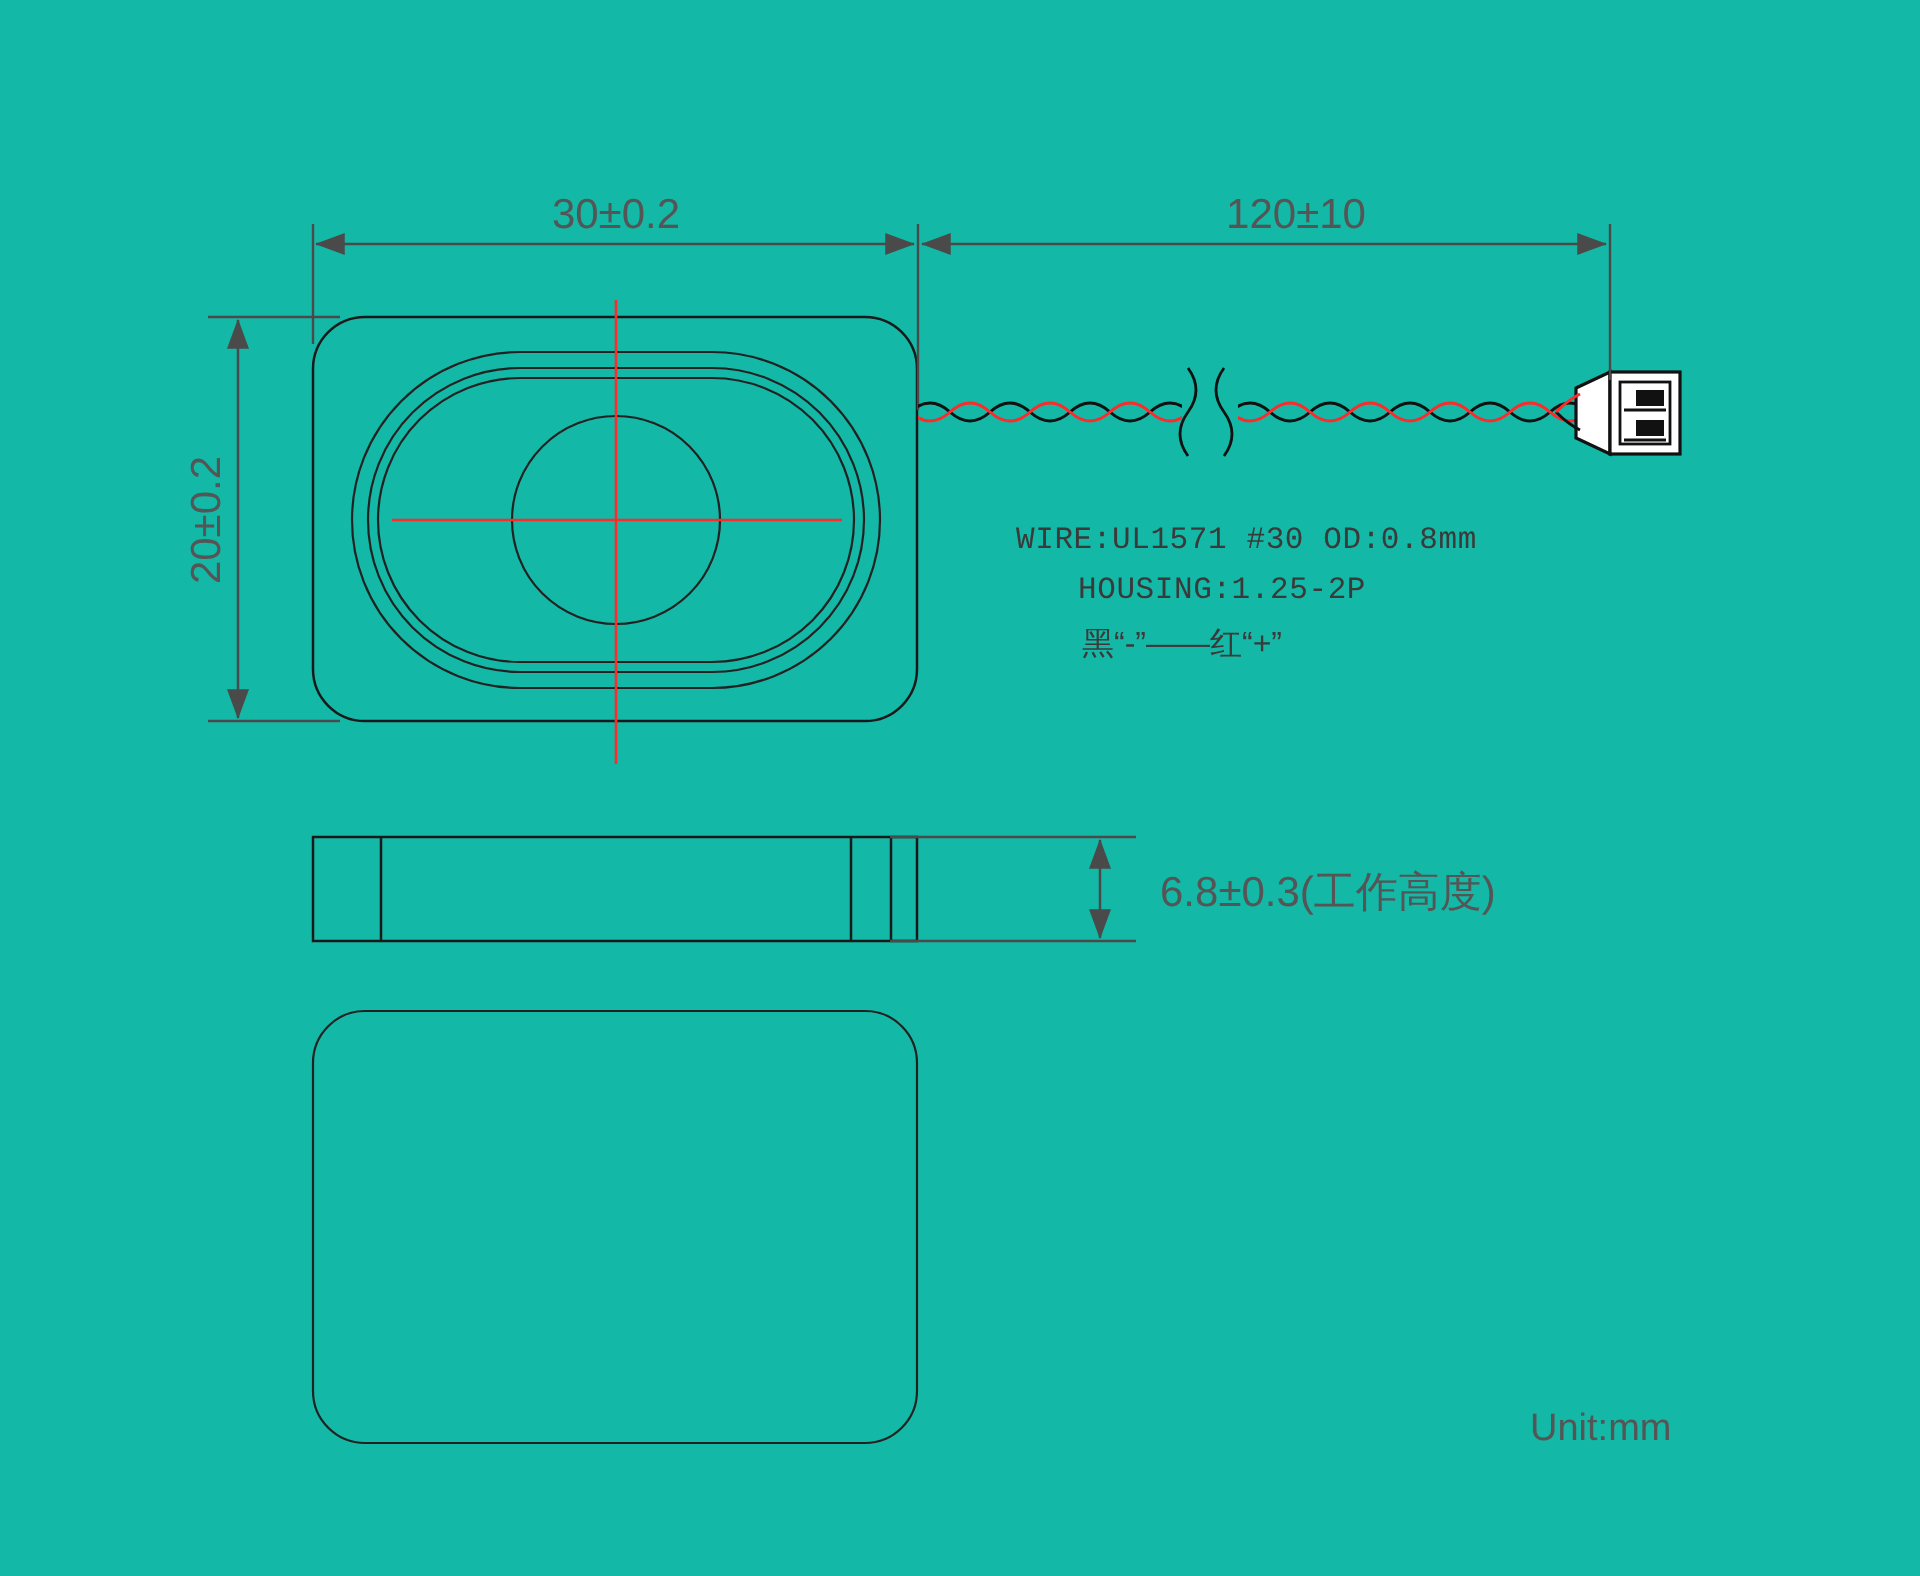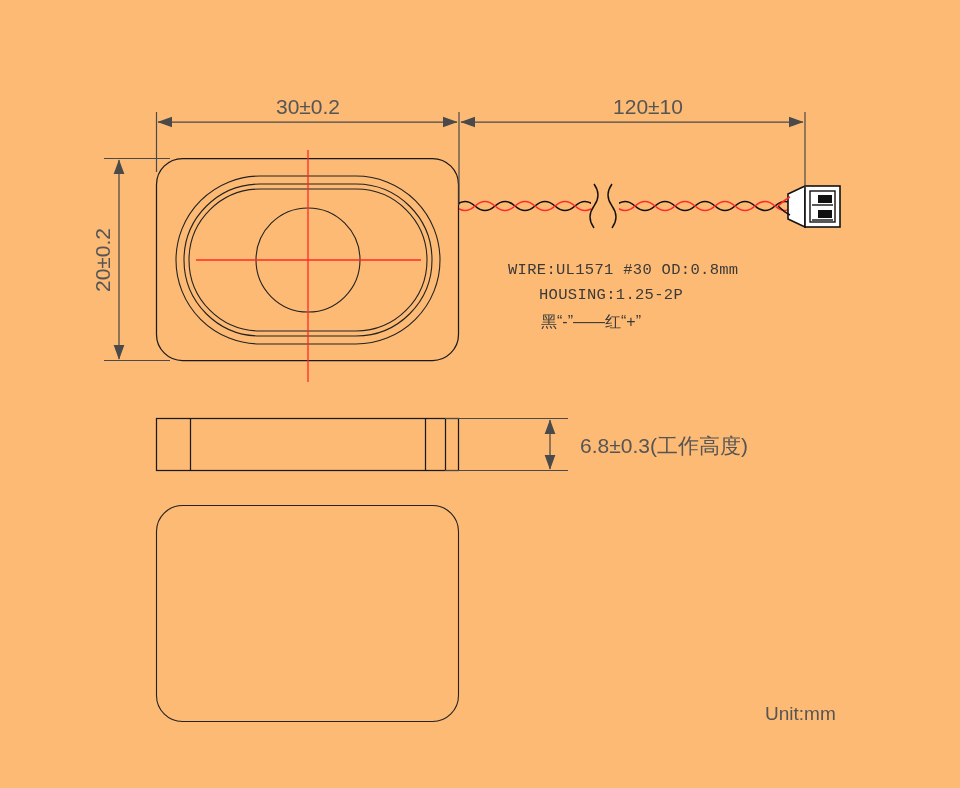--- a/index.html
+++ b/index.html
@@ -7,21 +7,21 @@
     padding: 0;
     background: #ffffff;
   }
   body {
     font-family: "Liberation Sans", sans-serif;
   }
   #sheet {
     position: relative;
     width: 960px;
     height: 788px;
-    background: #fdba74;
+    background: #14b8a6;
     overflow: hidden;
   }
   #drawing {
     position: absolute;
     top: 0;
     left: 0;
     width: 960px;
     height: 788px;
     display: block;
   }

